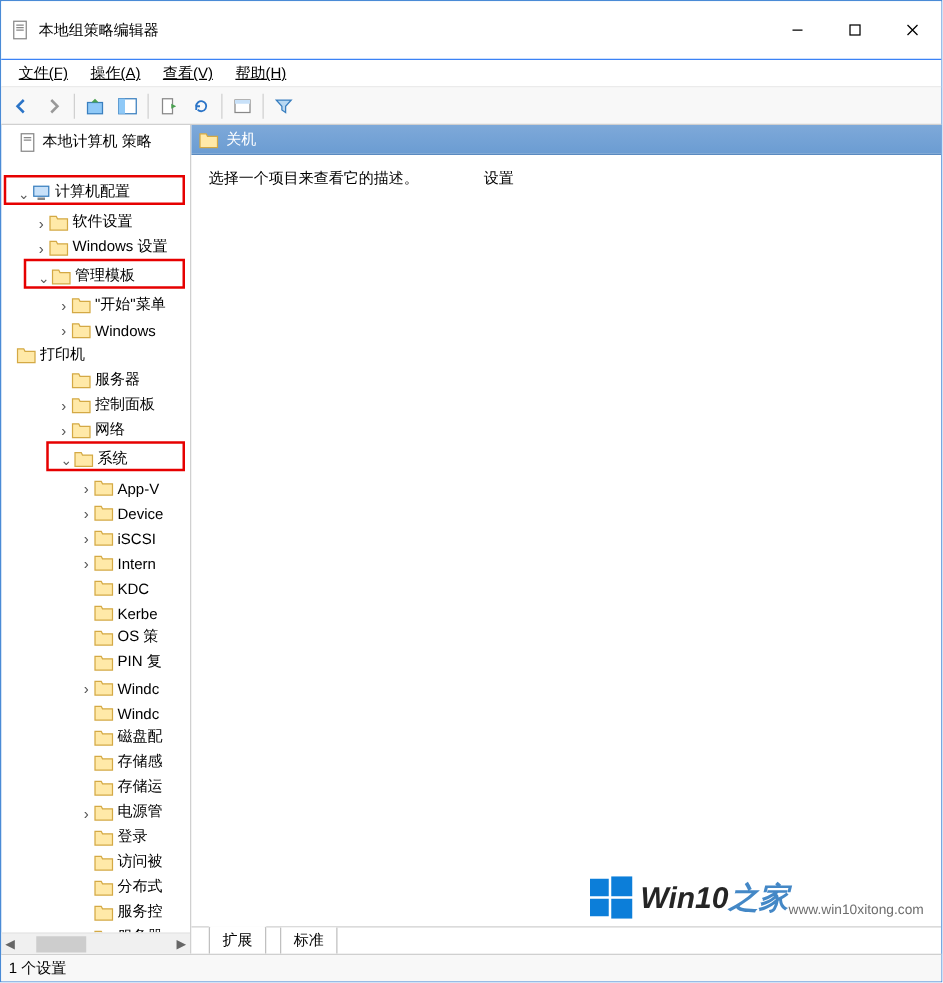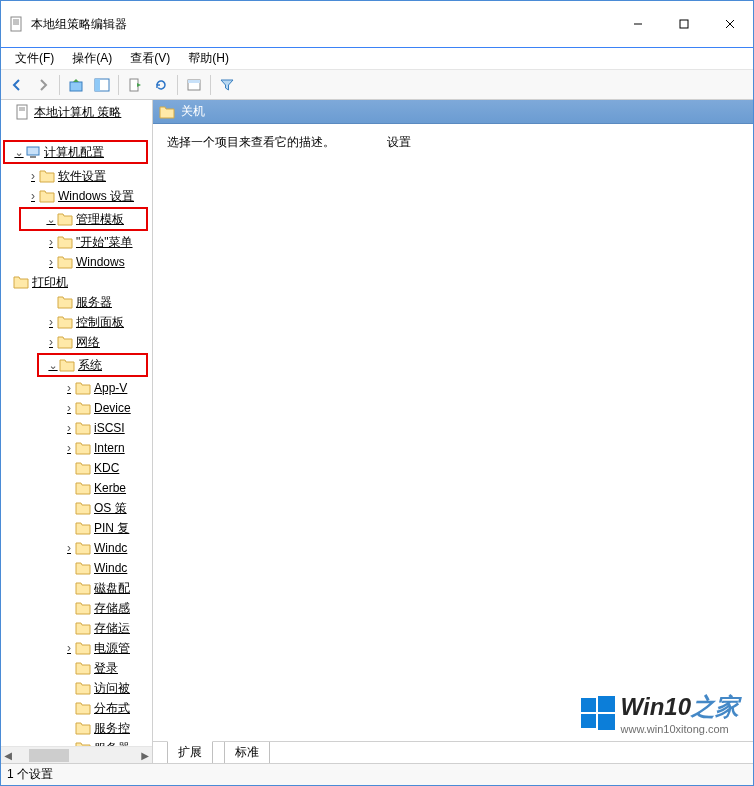--- a/index.html
+++ b/index.html
@@ -7,37 +7,37 @@
 .window { width: 754px; height: 786px; border: 1px solid #4a8bd6; display: flex; flex-direction: column; background: #fff; position: relative; }
 
 
 .titlebar { height: 47px; display: flex; align-items: center; padding-left: 8px; background: #fff; border-bottom: 1px solid #3b82f6; }
 .titlebar .title-icon { width: 16px; height: 16px; margin-right: 6px; }
 .titlebar .title { flex: 1; font-size: 12px; }
 .win-btns { display: flex; height: 100%; }
 .win-btn { width: 46px; height: 100%; display: flex; align-items: center; justify-content: center; }
 
 
-.menubar { height: 22px; display: flex; align-items: flex-start; padding-left: 6px; gap: 2px; background: #fff; border-bottom: 1px solid #e5e5e5; }
+.menubar { height: 22px; display: flex; align-items: flex-start; padding-left: 6px; gap: 2px; background: #fff; border-bottom: 1px solid #e5e5e5; text-decoration: underline; }
 .menubar span { padding: 2px 8px; }
 
 
 .toolbar { height: 30px; display: flex; align-items: center; padding: 0 4px; gap: 2px; border-bottom: 1px solid #d0d0d0; background: #f8f8f8; }
 .tool-btn { width: 24px; height: 24px; display: flex; align-items: center; justify-content: center; border: 1px solid transparent; }
 .tool-sep { width: 1px; height: 20px; background: #d0d0d0; margin: 0 2px; }
 
 
 .main { flex: 1; display: flex; overflow: hidden; }
 .tree-pane { width: 152px; border-right: 1px solid #d0d0d0; overflow: hidden; position: relative; display: flex; flex-direction: column; }
 .tree-scroll { flex: 1; overflow: hidden; padding-top: 2px; }
 .tree-hscroll { height: 17px; background: #f0f0f0; border-top: 1px solid #e5e5e5; display:flex; align-items:center; }
 .tree-hscroll .thumb { width: 40px; height: 13px; background: #cdcdcd; margin-left: 14px; border-radius:0; }
 .tree-hscroll .arrow { width:14px; text-align:center; color:#666; font-size:10px; }
 
-.tree-node { display: flex; align-items: center; height: 20px; white-space: nowrap; text-decoration: underline; }
+.tree-node { display: flex; align-items: flex-end; height: 20px; white-space: nowrap; }
 .tree-node .arrow { width: 12px; text-align: center; color: #555; font-size: 10px; }
 .tree-node .arrow.open::before { content: "⌄"; font-size: 11px; }
 .tree-node .arrow.closed::before { content: "›"; font-size: 12px; }
 .tree-node .arrow.none { visibility: hidden; }
 .tree-node .ticon { width: 16px; height: 16px; margin-right: 3px; }
 .tree-node .label { font-size: 12px; }
 .tree-node.selected { background: #cde8ff; }
 .tree-node.selected .label { background: transparent; }
 
 .redbox { border: 2px solid #e60000; }
@@ -59,21 +59,21 @@
 
 
 .statusbar { height: 22px; border-top: 1px solid #d0d0d0; display: flex; align-items: center; padding-left: 6px; font-size: 12px; background: #f8f8f8; }
 
 
 .folder-icon { width: 16px; height: 14px; }
 
 
 .watermark { position: absolute; right: 14px; bottom: 28px; display: flex; align-items: center; gap: 6px; opacity: 0.95; pointer-events: none; }
 .watermark .wlogo { width: 34px; height: 34px; }
-.watermark .wtext { display: flex; flex-direction: column; }
+.watermark .wtext { display: flex; flex-direction: row; align-items: flex-end; }
 .watermark .wtext .big { font-size: 24px; font-weight: bold; color: #1a1a1a; font-style: italic; }
 .watermark .wtext .small { font-size: 11px; color: #666; }
 </style>
 </head>
 <body>
 
 <div class="window">
 
   <div class="titlebar">
     <svg class="title-icon" viewBox="0 0 16 16">
@@ -189,21 +189,21 @@
           <span class="label">软件设置</span>
         </div>
         <div class="tree-node" style="padding-left:26px">
           <span class="arrow closed"></span>
           <svg class="ticon folder-icon" viewBox="0 0 16 14">
               <path d="M1 2h5l1 2h8v9H1z" fill="#ffe9a8" stroke="#d4a944"></path>
             </svg>
           <span class="label">Windows 设置</span>
         </div>
         <div class="redbox" style="margin:1px 4px 1px 18px">
-          <div class="tree-node" style="padding-left:24px">
+          <div class="tree-node" style="padding-left:8px">
             <span class="arrow open"></span>
             <svg class="ticon folder-icon" viewBox="0 0 16 14">
                 <path d="M1 2h5l1 2h8v9H1z" fill="#ffe9a8" stroke="#d4a944"></path>
               </svg>
             <span class="label">管理模板</span>
           </div>
         </div>
         <div class="tree-node" style="padding-left:44px">
             <span class="arrow closed"></span>
             <svg class="ticon folder-icon" viewBox="0 0 16 14">

